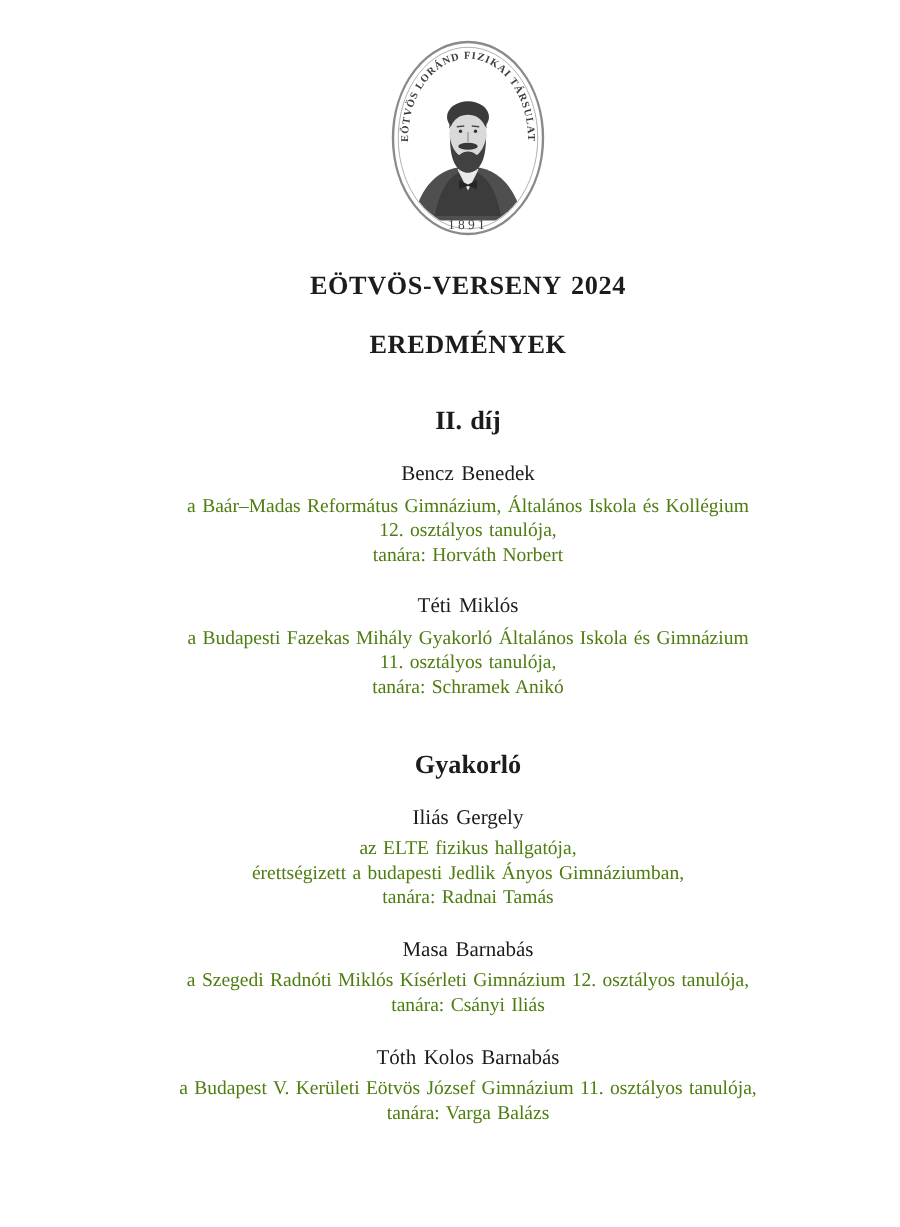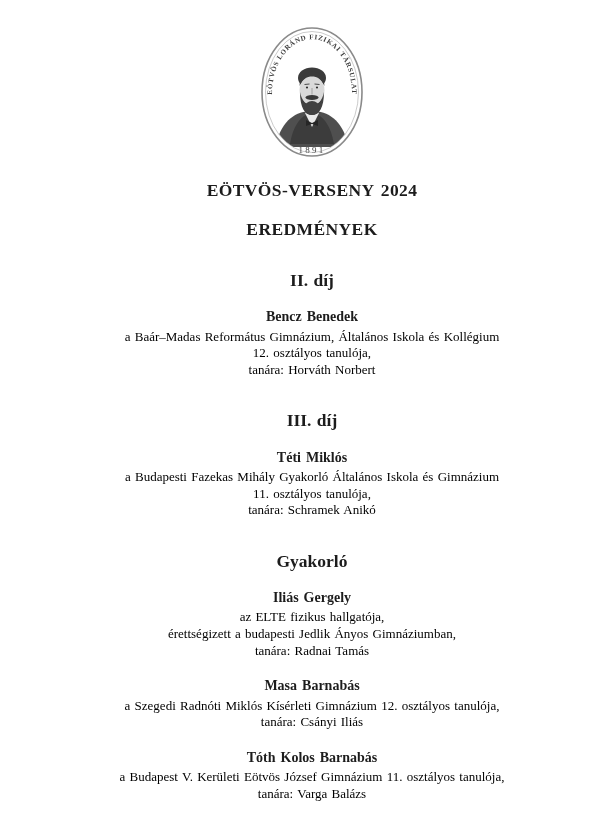--- a/index.html
+++ b/index.html
@@ -39,30 +39,30 @@
   .section-heading {
     margin: 33px 0 0 0;
     font-size: 17.5px;
     font-weight: bold;
     line-height: 1.1;
     word-spacing: 1px;
   }
   .entry { margin-top: 19px; }
   .entry-name {
     font-size: 14px;
-    font-weight: bold;
+    font-weight: normal;
     line-height: 1.1;
     word-spacing: 1.5px;
     text-align: center;
   }
   .entry-lines {
     margin-top: 4px;
     font-size: 13px;
     line-height: 16.6px;
-    color: #000000;
+    color: #4d7c0f;
     word-spacing: 1px;
   }
 </style>
 </head>
 <body>
 
 <div class="page">
 
   <div class="seal-wrap">
     <svg width="104" height="132" viewBox="0 0 104 132">
@@ -120,21 +120,20 @@
   <h3 class="section-heading">II. díj</h3>
   <div class="entry">
     <div class="entry-name">Bencz Benedek</div>
     <div class="entry-lines">
       <div>a Baár–Madas Református Gimnázium, Általános Iskola és Kollégium</div>
       <div>12. osztályos tanulója,</div>
       <div>tanára: Horváth Norbert</div>
     </div>
   </div>
 
-  <h3 class="section-heading">III. díj</h3>
   <div class="entry">
     <div class="entry-name">Téti Miklós</div>
     <div class="entry-lines">
       <div>a Budapesti Fazekas Mihály Gyakorló Általános Iskola és Gimnázium</div>
       <div>11. osztályos tanulója,</div>
       <div>tanára: Schramek Anikó</div>
     </div>
   </div>
 
   <h3 class="section-heading">Gyakorló</h3>

